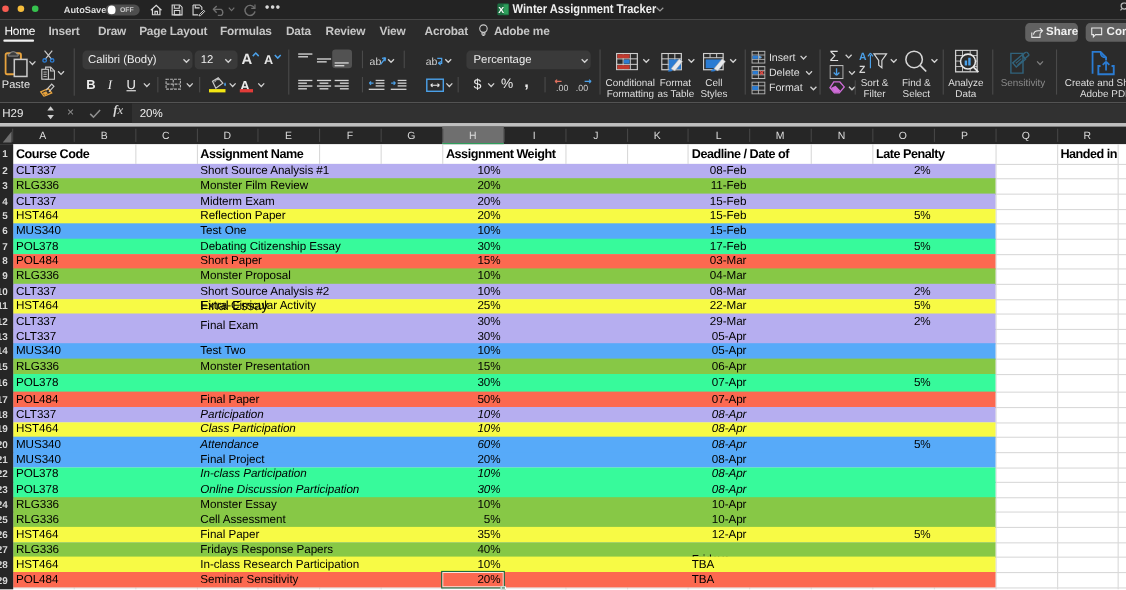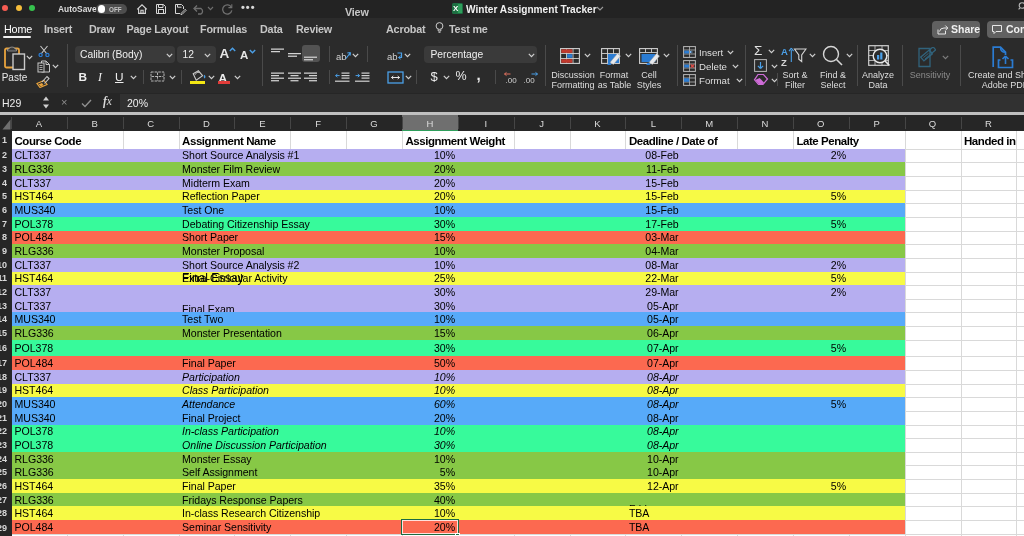--- a/index.html
+++ b/index.html
@@ -54,23 +54,23 @@
       <path d="M2 5.8 L0.6 7.4"></path>
     </svg>
 <div class="ab" style="left:0;top:17.5px;width:1024px;height:22.5px;background:#2b2b2b"></div>
 <div class="ab" style="left:4px;top:21.5px;color:#ffffff;font-size:10.8px;font-weight:normal;letter-spacing:-0.2px;line-height:14px">Home</div>
 <div class="ab" style="left:44px;top:21.5px;color:#c6c6c6;font-size:10.8px;font-weight:bold;letter-spacing:-0.2px;line-height:14px">Insert</div>
 <div class="ab" style="left:89px;top:21.5px;color:#c6c6c6;font-size:10.8px;font-weight:bold;letter-spacing:-0.2px;line-height:14px">Draw</div>
 <div class="ab" style="left:126.5px;top:21.5px;color:#c6c6c6;font-size:10.8px;font-weight:bold;letter-spacing:-0.2px;line-height:14px">Page Layout</div>
 <div class="ab" style="left:200px;top:21.5px;color:#c6c6c6;font-size:10.8px;font-weight:bold;letter-spacing:-0.2px;line-height:14px">Formulas</div>
 <div class="ab" style="left:260px;top:21.5px;color:#c6c6c6;font-size:10.8px;font-weight:bold;letter-spacing:-0.2px;line-height:14px">Data</div>
 <div class="ab" style="left:296px;top:21.5px;color:#c6c6c6;font-size:10.8px;font-weight:bold;letter-spacing:-0.2px;line-height:14px">Review</div>
-<div class="ab" style="left:345px;top:5px;color:#c6c6c6;font-size:10.8px;font-weight:bold;letter-spacing:-0.2px;line-height:14px">View</div>
+<div class="ab" style="left:345px;top:22px;color:#c6c6c6;font-size:10.8px;font-weight:bold;letter-spacing:-0.2px;line-height:14px">View</div>
 <div class="ab" style="left:386px;top:21.5px;color:#c6c6c6;font-size:10.8px;font-weight:bold;letter-spacing:-0.2px;line-height:14px">Acrobat</div>
-<div class="ab" style="left:449px;top:21.5px;color:#c6c6c6;font-size:10.8px;font-weight:bold;letter-spacing:-0.2px;line-height:14px">Test me</div>
+<div class="ab" style="left:449px;top:21.5px;color:#c6c6c6;font-size:10.8px;font-weight:bold;letter-spacing:-0.2px;line-height:14px">Adobe me</div>
 <div class="ab" style="left:3px;top:36.2px;width:28px;height:1.7px;background:#f0f0f0;border-radius:1px"></div>
 <svg class="ab" style="left:434px;top:20.5px" width="11" height="13" viewBox="0 0 11 13" fill="none" stroke="#cccccc" stroke-width="1">
 <circle cx="5.5" cy="5" r="3.4"></circle>
       <path d="M4.2 8.4 V10 H6.8 V8.4 M4.5 11.3 H6.5"></path>
     </svg>
 <div class="ab" style="left:932px;top:20.5px;width:48px;height:17px;background:#616161;border-radius:4px"></div>
 <svg class="ab" style="left:937px;top:23.5px" width="12" height="11" viewBox="0 0 12 11" fill="none" stroke="#e8e8e8" stroke-width="1">
 <path d="M1 5.5 V10 H8.5 V7"></path>
       <path d="M2.5 7.5 Q3 4 7 4 L10.5 4 M8.3 1.5 L10.8 4 L8.3 6.5"></path>
     </svg>
@@ -253,21 +253,21 @@
 <svg class="ab" style="left:560px;top:47.5px" width="20" height="16" viewBox="0 0 20 16">
 <rect x="0.6" y="0.6" width="18.8" height="14.8" fill="none" stroke="#cfcfcf" stroke-width="1.1"></rect>
 <path d="M0.6 5.5 H19.4 M0.6 10.5 H19.4 M6.5 0.6 V15.4 M13 0.6 V15.4" stroke="#cfcfcf" stroke-width=".9"></path>
 <rect x="1.3" y="1.3" width="11" height="3.6" fill="#c0392e"></rect>
 <rect x="1.3" y="11.2" width="11" height="3.6" fill="#c0392e"></rect>
 <rect x="7.1" y="6.2" width="5.2" height="3.6" fill="#2b7cd3"></rect>
     </svg>
 <svg class="ab" style="left:583.5px;top:53px" width="7" height="5" viewBox="0 0 7 5" fill="none" stroke="#d0d0d0" stroke-width="1.2">
       <path d="M0.8 0.8 L3.5 3.6 L6.2 0.8"></path>
     </svg>
-<div class="ab" style="left:513.0px;top:69.5px;width:120px;text-align:center;color:#dfdfdf;font-size:9.0px;line-height:10.0px;white-space:nowrap">Discussion</div>
+<div class="ab" style="left:513.0px;top:69.5px;width:120px;text-align:center;color:#dfdfdf;font-size:9.0px;line-height:10.0px;white-space:nowrap">Conditional</div>
 <div class="ab" style="left:513.0px;top:79.5px;width:120px;text-align:center;color:#dfdfdf;font-size:9.0px;line-height:10.0px;white-space:nowrap">Formatting</div>
 <svg class="ab" style="left:601px;top:47.5px" width="21" height="17" viewBox="0 0 21 17">
 <rect x="0.6" y="0.6" width="17.8" height="14.8" fill="none" stroke="#cfcfcf" stroke-width="1.1"></rect>
 <path d="M0.6 5.5 H18.4 M0.6 10.5 H18.4 M6.5 0.6 V15.4 M12.5 0.6 V15.4" stroke="#cfcfcf" stroke-width=".9"></path>
 <rect x="7" y="6" width="11" height="9" fill="#2b7cd3"></rect>
 <path d="M9 14.5 L16.5 5.5 L19.5 8 L12.5 16.5 Z" fill="#e8eaed" stroke="#9a9a9a" stroke-width=".5"></path>
 <path d="M9 14.5 q-2.5 .5 -3 3 q2.8 .3 4.5 -1.2 Z" fill="#2b7cd3"></path>
     </svg>
 <svg class="ab" style="left:625px;top:53px" width="7" height="5" viewBox="0 0 7 5" fill="none" stroke="#d0d0d0" stroke-width="1.2">
       <path d="M0.8 0.8 L3.5 3.6 L6.2 0.8"></path>
@@ -569,21 +569,21 @@
 <div class="ab" style="left:625.4px;top:271.51px;width:53.2px;height:13.66px;display:flex;align-items:center;justify-content:flex-end;font-size:10.6px;color:#000;letter-spacing:-0.05px;">22-Mar</div>
 <div class="ab" style="left:792.9px;top:271.51px;width:53.2px;height:13.66px;display:flex;align-items:center;justify-content:flex-end;font-size:10.6px;color:#000;letter-spacing:-0.05px">5%</div>
 <div class="ab" style="left:11.5px;top:285.17px;width:893.10px;height:14.36px;background:#b6aef0"></div>
 <div class="ab" style="left:14.5px;top:285.17px;height:13.66px;display:flex;align-items:center;font-size:10.6px;color:#000;letter-spacing:-0.05px;white-space:nowrap">CLT337</div>
 <div class="ab" style="left:182.1px;top:271px;height:13.66px;display:flex;align-items:center;font-size:12px;color:#000;letter-spacing:-0.05px;white-space:nowrap">Final Essay</div>
 <div class="ab" style="left:401.9px;top:285.17px;width:53.2px;height:13.66px;display:flex;align-items:center;justify-content:flex-end;font-size:10.6px;color:#000;letter-spacing:-0.05px;">30%</div>
 <div class="ab" style="left:625.4px;top:285.17px;width:53.2px;height:13.66px;display:flex;align-items:center;justify-content:flex-end;font-size:10.6px;color:#000;letter-spacing:-0.05px;">29-Mar</div>
 <div class="ab" style="left:792.9px;top:285.17px;width:53.2px;height:13.66px;display:flex;align-items:center;justify-content:flex-end;font-size:10.6px;color:#000;letter-spacing:-0.05px">2%</div>
 <div class="ab" style="left:11.5px;top:298.83px;width:893.10px;height:14.36px;background:#b6aef0"></div>
 <div class="ab" style="left:14.5px;top:298.83px;height:13.66px;display:flex;align-items:center;font-size:10.6px;color:#000;letter-spacing:-0.05px;white-space:nowrap">CLT337</div>
-<div class="ab" style="left:182.1px;top:302px;height:13.66px;display:flex;align-items:center;font-size:10.6px;color:#000;letter-spacing:-0.05px;white-space:nowrap">Final Exam</div>
+<div class="ab" style="left:182.1px;top:289px;height:13.66px;display:flex;align-items:center;font-size:10.6px;color:#000;letter-spacing:-0.05px;white-space:nowrap">Final Exam</div>
 <div class="ab" style="left:401.9px;top:298.83px;width:53.2px;height:13.66px;display:flex;align-items:center;justify-content:flex-end;font-size:10.6px;color:#000;letter-spacing:-0.05px;">30%</div>
 <div class="ab" style="left:625.4px;top:298.83px;width:53.2px;height:13.66px;display:flex;align-items:center;justify-content:flex-end;font-size:10.6px;color:#000;letter-spacing:-0.05px;">05-Apr</div>
 <div class="ab" style="left:11.5px;top:312.48px;width:893.10px;height:14.36px;background:#57aaf9"></div>
 <div class="ab" style="left:14.5px;top:312.48px;height:13.66px;display:flex;align-items:center;font-size:10.6px;color:#000;letter-spacing:-0.05px;white-space:nowrap">MUS340</div>
 <div class="ab" style="left:182.1px;top:312.48px;height:13.66px;display:flex;align-items:center;font-size:10.6px;color:#000;letter-spacing:-0.05px;white-space:nowrap">Test Two</div>
 <div class="ab" style="left:401.9px;top:312.48px;width:53.2px;height:13.66px;display:flex;align-items:center;justify-content:flex-end;font-size:10.6px;color:#000;letter-spacing:-0.05px;">10%</div>
 <div class="ab" style="left:625.4px;top:312.48px;width:53.2px;height:13.66px;display:flex;align-items:center;justify-content:flex-end;font-size:10.6px;color:#000;letter-spacing:-0.05px;">05-Apr</div>
 <div class="ab" style="left:11.5px;top:326.14px;width:893.10px;height:14.36px;background:#87c846"></div>
 <div class="ab" style="left:14.5px;top:326.14px;height:13.66px;display:flex;align-items:center;font-size:10.6px;color:#000;letter-spacing:-0.05px;white-space:nowrap">RLG336</div>
 <div class="ab" style="left:182.1px;top:326.14px;height:13.66px;display:flex;align-items:center;font-size:10.6px;color:#000;letter-spacing:-0.05px;white-space:nowrap">Monster Presentation</div>
@@ -630,37 +630,37 @@
 <div class="ab" style="left:182.1px;top:438.16px;height:13.66px;display:flex;align-items:center;font-size:10.6px;color:#000;letter-spacing:-0.05px;font-style:italic;white-space:nowrap">Online Discussion Participation</div>
 <div class="ab" style="left:401.9px;top:438.16px;width:53.2px;height:13.66px;display:flex;align-items:center;justify-content:flex-end;font-size:10.6px;color:#000;letter-spacing:-0.05px;font-style:italic;">30%</div>
 <div class="ab" style="left:625.4px;top:438.16px;width:53.2px;height:13.66px;display:flex;align-items:center;justify-content:flex-end;font-size:10.6px;color:#000;letter-spacing:-0.05px;font-style:italic;">08-Apr</div>
 <div class="ab" style="left:11.5px;top:451.82px;width:893.10px;height:14.36px;background:#87c846"></div>
 <div class="ab" style="left:14.5px;top:451.82px;height:13.66px;display:flex;align-items:center;font-size:10.6px;color:#000;letter-spacing:-0.05px;white-space:nowrap">RLG336</div>
 <div class="ab" style="left:182.1px;top:451.82px;height:13.66px;display:flex;align-items:center;font-size:10.6px;color:#000;letter-spacing:-0.05px;white-space:nowrap">Monster Essay</div>
 <div class="ab" style="left:401.9px;top:451.82px;width:53.2px;height:13.66px;display:flex;align-items:center;justify-content:flex-end;font-size:10.6px;color:#000;letter-spacing:-0.05px;">10%</div>
 <div class="ab" style="left:625.4px;top:451.82px;width:53.2px;height:13.66px;display:flex;align-items:center;justify-content:flex-end;font-size:10.6px;color:#000;letter-spacing:-0.05px;">10-Apr</div>
 <div class="ab" style="left:11.5px;top:465.48px;width:893.10px;height:14.36px;background:#87c846"></div>
 <div class="ab" style="left:14.5px;top:465.48px;height:13.66px;display:flex;align-items:center;font-size:10.6px;color:#000;letter-spacing:-0.05px;white-space:nowrap">RLG336</div>
-<div class="ab" style="left:182.1px;top:465.48px;height:13.66px;display:flex;align-items:center;font-size:10.6px;color:#000;letter-spacing:-0.05px;white-space:nowrap">Self Assignment</div>
+<div class="ab" style="left:182.1px;top:465.48px;height:13.66px;display:flex;align-items:center;font-size:10.6px;color:#000;letter-spacing:-0.05px;white-space:nowrap">Cell Assessment</div>
 <div class="ab" style="left:401.9px;top:465.48px;width:53.2px;height:13.66px;display:flex;align-items:center;justify-content:flex-end;font-size:10.6px;color:#000;letter-spacing:-0.05px;">5%</div>
 <div class="ab" style="left:625.4px;top:465.48px;width:53.2px;height:13.66px;display:flex;align-items:center;justify-content:flex-end;font-size:10.6px;color:#000;letter-spacing:-0.05px;">10-Apr</div>
 <div class="ab" style="left:11.5px;top:479.14px;width:893.10px;height:14.36px;background:#f7fa45"></div>
 <div class="ab" style="left:14.5px;top:479.14px;height:13.66px;display:flex;align-items:center;font-size:10.6px;color:#000;letter-spacing:-0.05px;white-space:nowrap">HST464</div>
 <div class="ab" style="left:182.1px;top:479.14px;height:13.66px;display:flex;align-items:center;font-size:10.6px;color:#000;letter-spacing:-0.05px;white-space:nowrap">Final Paper</div>
 <div class="ab" style="left:401.9px;top:479.14px;width:53.2px;height:13.66px;display:flex;align-items:center;justify-content:flex-end;font-size:10.6px;color:#000;letter-spacing:-0.05px;">35%</div>
 <div class="ab" style="left:625.4px;top:479.14px;width:53.2px;height:13.66px;display:flex;align-items:center;justify-content:flex-end;font-size:10.6px;color:#000;letter-spacing:-0.05px;">12-Apr</div>
 <div class="ab" style="left:792.9px;top:479.14px;width:53.2px;height:13.66px;display:flex;align-items:center;justify-content:flex-end;font-size:10.6px;color:#000;letter-spacing:-0.05px">5%</div>
 <div class="ab" style="left:11.5px;top:492.80px;width:893.10px;height:14.36px;background:#87c846"></div>
 <div class="ab" style="left:14.5px;top:492.80px;height:13.66px;display:flex;align-items:center;font-size:10.6px;color:#000;letter-spacing:-0.05px;white-space:nowrap">RLG336</div>
 <div class="ab" style="left:182.1px;top:492.80px;height:13.66px;display:flex;align-items:center;font-size:10.6px;color:#000;letter-spacing:-0.05px;white-space:nowrap">Fridays Response Papers</div>
 <div class="ab" style="left:401.9px;top:492.80px;width:53.2px;height:13.66px;display:flex;align-items:center;justify-content:flex-end;font-size:10.6px;color:#000;letter-spacing:-0.05px;">40%</div>
 <div class="ab" style="left:628.9px;top:492.80px;height:32px;display:flex;align-items:center;font-size:10.6px;color:#000;letter-spacing:-0.05px">Fridays</div>
 <div class="ab" style="left:11.5px;top:506.46px;width:893.10px;height:14.36px;background:#f7fa45"></div>
 <div class="ab" style="left:14.5px;top:506.46px;height:13.66px;display:flex;align-items:center;font-size:10.6px;color:#000;letter-spacing:-0.05px;white-space:nowrap">HST464</div>
-<div class="ab" style="left:182.1px;top:506.46px;height:13.66px;display:flex;align-items:center;font-size:10.6px;color:#000;letter-spacing:-0.05px;white-space:nowrap">In-class Research Citizenship</div>
+<div class="ab" style="left:182.1px;top:506.46px;height:13.66px;display:flex;align-items:center;font-size:10.6px;color:#000;letter-spacing:-0.05px;white-space:nowrap">In-class Research Participation</div>
 <div class="ab" style="left:401.9px;top:506.46px;width:53.2px;height:13.66px;display:flex;align-items:center;justify-content:flex-end;font-size:10.6px;color:#000;letter-spacing:-0.05px;">10%</div>
 <div class="ab" style="left:628.9px;top:506.46px;height:13.66px;display:flex;align-items:center;font-size:10.6px;color:#000;letter-spacing:-0.05px">TBA</div>
 <div class="ab" style="left:11.5px;top:520.12px;width:893.10px;height:13.68px;background:#fc6950"></div>
 <div class="ab" style="left:14.5px;top:520.12px;height:13.68px;display:flex;align-items:center;font-size:10.6px;color:#000;letter-spacing:-0.05px;white-space:nowrap">POL484</div>
 <div class="ab" style="left:182.1px;top:520.12px;height:13.68px;display:flex;align-items:center;font-size:10.6px;color:#000;letter-spacing:-0.05px;white-space:nowrap">Seminar Sensitivity</div>
 <div class="ab" style="left:401.9px;top:520.12px;width:53.2px;height:13.68px;display:flex;align-items:center;justify-content:flex-end;font-size:10.6px;color:#000;letter-spacing:-0.05px;">20%</div>
 <div class="ab" style="left:628.9px;top:520.12px;height:13.68px;display:flex;align-items:center;font-size:10.6px;color:#000;letter-spacing:-0.05px">TBA</div>
 <div class="ab" style="left:401.1px;top:519.22px;width:57.65px;height:16.28px;border:1.8px solid #1d6b42;box-shadow:inset 0 0 0 1px rgba(255,255,255,.8)"></div>
 <div class="ab" style="left:455.2px;top:533.20px;width:4.4px;height:3.2px;background:#1d6b42;border:1px solid #fff"></div>
 <div class="ab" style="left:0;top:131.3px;width:11.5px;height:404.7px;background:#262626"></div>

